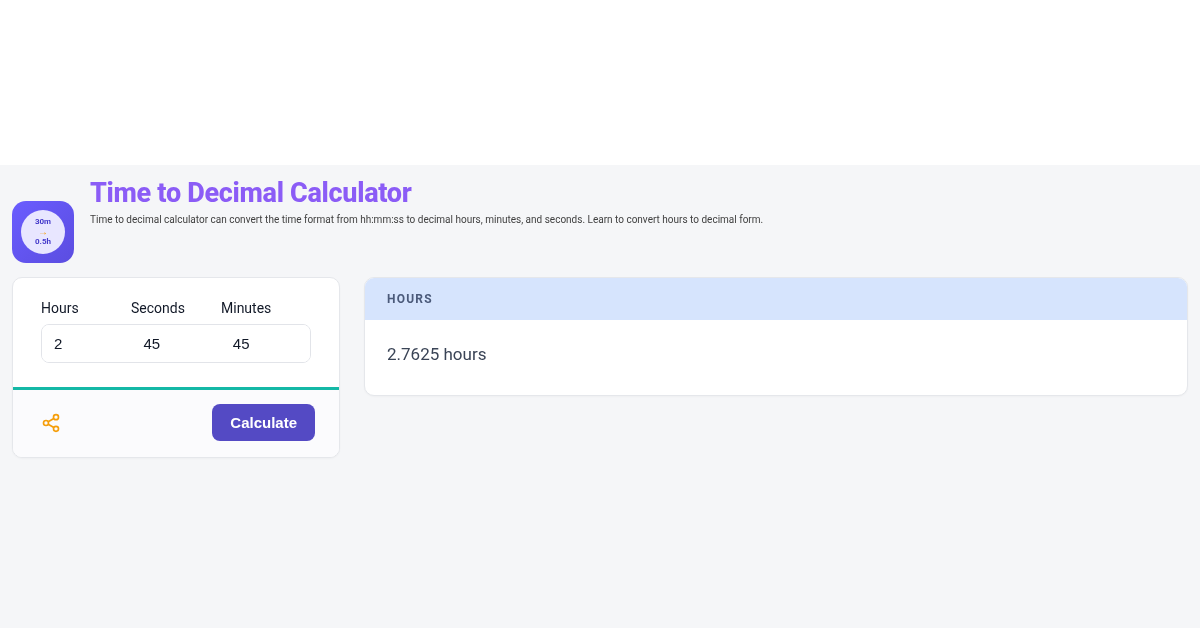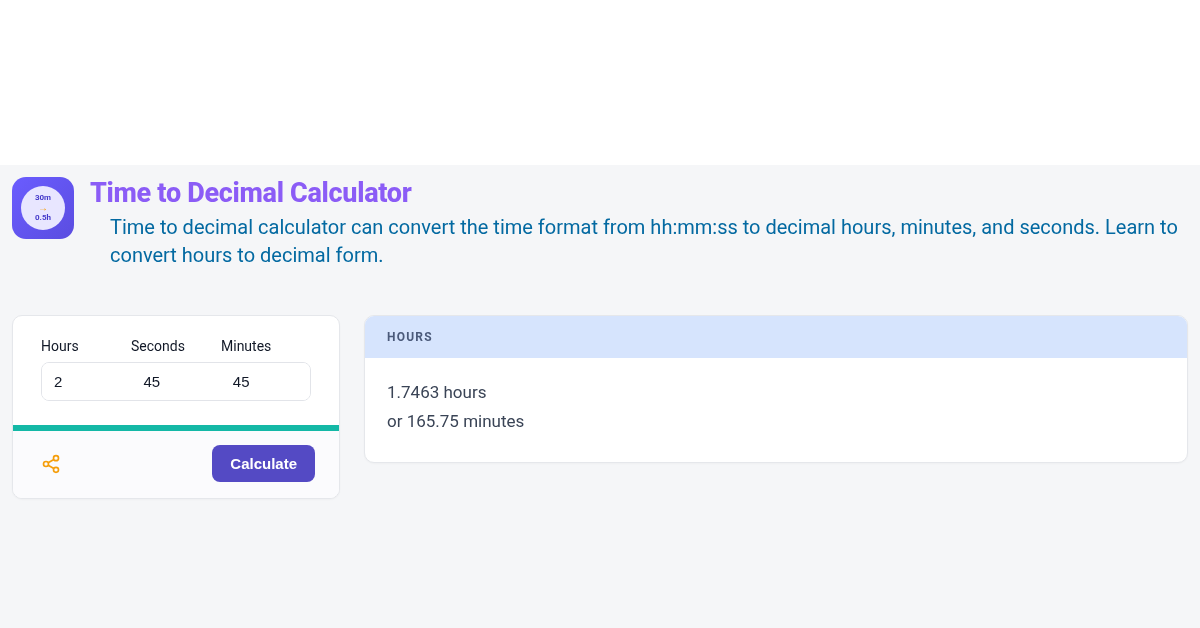--- a/index.html
+++ b/index.html
@@ -26,20 +26,21 @@
     }
     .app-icon {
       width: 62px;
       height: 62px;
       border-radius: 14px;
       background: linear-gradient(135deg, #6a5cff, #5b4de0);
       display: flex;
       align-items: center;
       justify-content: center;
       flex-shrink: 0;
+      margin-top: 24px;
     }
     .app-icon-inner {
       width: 44px;
       height: 44px;
       border-radius: 50%;
       background: #e8e6ff;
       display: flex;
       flex-direction: column;
       align-items: center;
       justify-content: center;
@@ -54,30 +55,28 @@
       line-height: 1;
     }
     .header-text h1 {
       font-size: 27px;
       font-weight: 800;
       color: #8b5cf6;
       letter-spacing: -0.3px;
     }
     .header-text p {
       margin-top: 4px;
-      font-size: 20px;
-      color: #0369a1;
+      font-size: 10px;
+      color: #404040;
       line-height: 1.4;
-      margin-left: 20px;
     }
     .main-row {
       display: flex;
       gap: 24px;
       align-items: flex-start;
-      margin-top: 32px;
     }
     .card {
       background: #fff;
       border-radius: 10px;
       border: 1px solid #e5e7eb;
       box-shadow: 0 1px 2px rgba(0,0,0,0.03);
     }
     .input-card {
       width: 328px;
       overflow: hidden;
@@ -111,21 +110,21 @@
     }
     .input-triplet .divider {
       width: 1px;
       background: #e2e4e9;
     }
     .input-card-footer {
       display: flex;
       align-items: center;
       justify-content: space-between;
       padding: 14px 24px 16px 24px;
-      border-top: 6px solid #14b8a6;
+      border-top: 3px solid #14b8a6;
       background: #fbfbfd;
     }
     .share-btn {
       background: none;
       border: none;
       cursor: pointer;
       padding: 4px;
       display: flex;
       align-items: center;
       justify-content: center;
@@ -211,20 +210,19 @@
             <line x1="8.6" y1="13.5" x2="15.4" y2="17.5"></line>
           </svg>
         </button>
         <button class="calc-btn">Calculate</button>
       </div>
     </div>
 
     <div class="card result-card">
       <div class="result-header">HOURS</div>
       <div class="result-body">
-        <div>1.7463 hours</div>
-        <div>or 165.75 minutes</div>
+        <div>2.7625 hours</div>
       </div>
     </div>
 
   </div>
 
 </div>
 
 </body></html>

